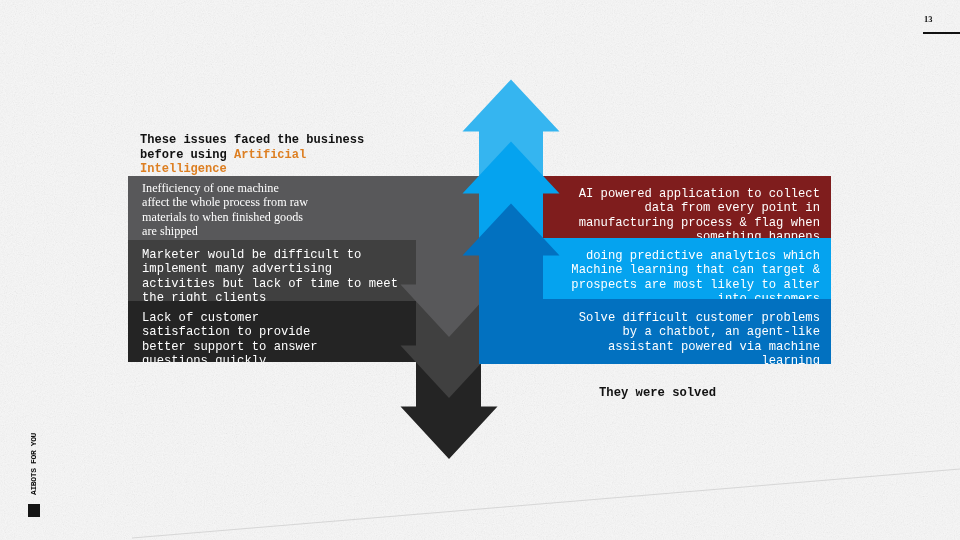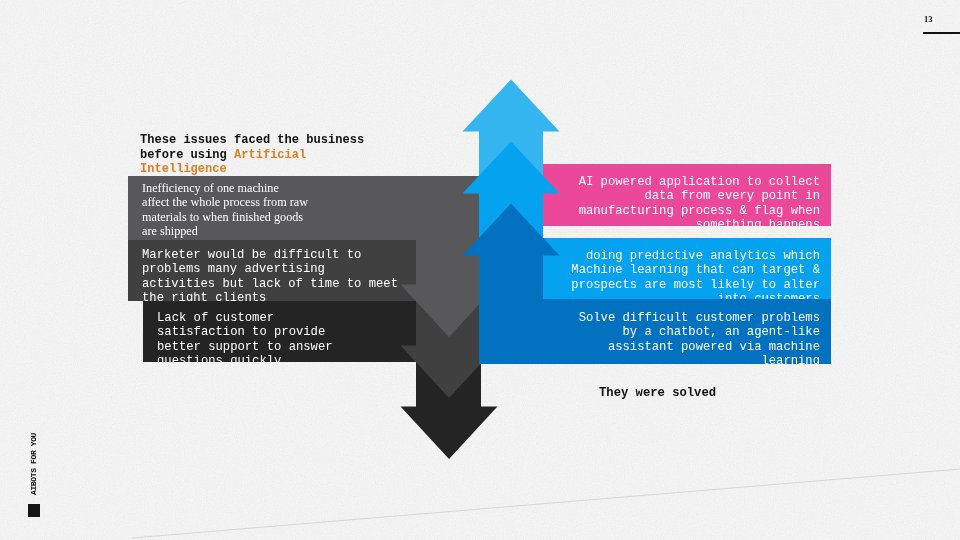--- a/index.html
+++ b/index.html
@@ -45,44 +45,44 @@
   </svg>
 
   <div class="panel lp" style="left:128px;top:176px;width:351px;height:64px;background:#58585a;padding:5px 0 0 14px;font-family:Liberation Serif, serif;">
     <div class="ln">Inefficiency of one machine</div>
     <div class="ln">affect the whole process from raw</div>
     <div class="ln">materials to when finished goods</div>
     <div class="ln">are shipped</div>
   </div>
   <div class="panel lp" style="left:128px;top:240px;width:289px;height:61px;background:#404040;padding:8px 0 0 14px;">
     <div class="ln">Marketer would be difficult to</div>
-    <div class="ln">problems many advertising</div>
+    <div class="ln">implement many advertising</div>
     <div class="ln">activities but lack of time to meet</div>
     <div class="ln">the right clients</div>
   </div>
-  <div class="panel lp" style="left:128px;top:301px;width:288px;height:61px;background:#242424;padding:10px 0 0 14px;margin-left:15px;">
+  <div class="panel lp" style="left:128px;top:301px;width:288px;height:61px;background:#242424;padding:10px 0 0 14px;">
     <div class="ln">Lack of customer</div>
     <div class="ln">satisfaction to provide</div>
     <div class="ln">better support to answer</div>
     <div class="ln">questions quickly</div>
   </div>
 
   <div class="panel rp" style="left:479px;top:299px;width:352px;height:65px;background:#0271c0;padding:12px 11px 0 0;">
     <div class="ln">Solve difficult customer problems</div>
     <div class="ln">by a chatbot, an agent-like</div>
     <div class="ln">assistant powered via machine</div>
     <div class="ln">learning</div>
   </div>
   <div class="panel rp" style="left:543px;top:238px;width:288px;height:61px;background:#05a3ef;padding:11px 11px 0 0;">
     <div class="ln">doing predictive analytics which</div>
     <div class="ln">Machine learning that can target &amp;</div>
     <div class="ln">prospects are most likely to alter</div>
     <div class="ln">into customers</div>
   </div>
-  <div class="panel rp" style="left:543px;top:164px;width:288px;height:62px;background:#ec4899;padding:11px 11px 0 0;">
+  <div class="panel rp" style="left:543px;top:176px;width:288px;height:62px;background:#7f1d1d;padding:11px 11px 0 0;">
     <div class="ln">AI powered application to collect</div>
     <div class="ln">data from every point in</div>
     <div class="ln">manufacturing process &amp; flag when</div>
     <div class="ln">something happens</div>
   </div>
 
   <svg class="layer" viewBox="0 0 960 540">
     <polygon fill="#242424" points="416,176 481,176 481,406.5 497.5,406.5 449,459 400.5,406.5 416,406.5"></polygon>
     <polygon fill="#404040" points="416,176 481,176 481,345.5 497.5,345.5 449,398 400.5,345.5 416,345.5"></polygon>
     <polygon fill="#58585a" points="416,176 481,176 481,284.5 497.5,284.5 449,337 400.5,284.5 416,284.5"></polygon>

